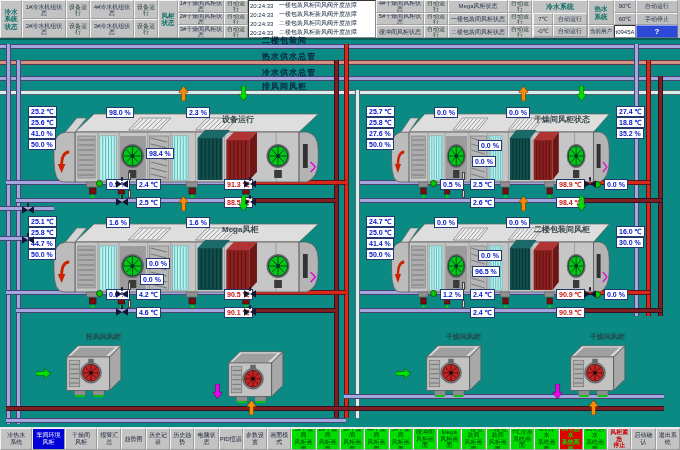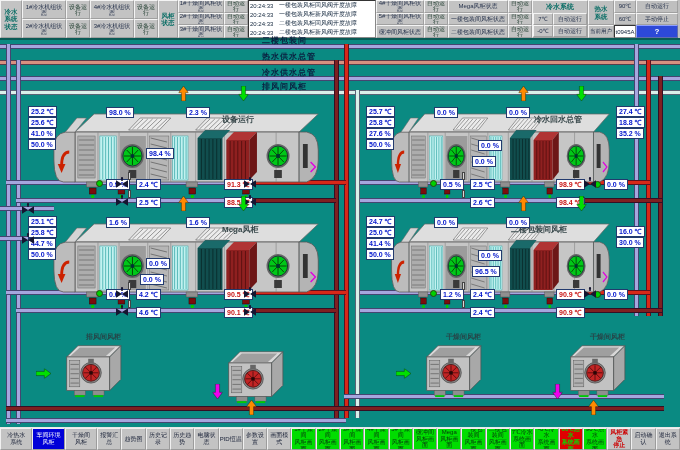--- a/index.html
+++ b/index.html
@@ -296,23 +296,23 @@
       <use href="#ahu"></use>
     </svg>
   <svg class="unit" style="left:52px;top:212px;width:272px;height:96px" viewBox="0 0 284 96" preserveAspectRatio="none">
       <use href="#ahu"></use>
     </svg>
   <svg class="unit" style="left:390px;top:212px;width:224px;height:96px" viewBox="0 0 284 96" preserveAspectRatio="none">
       <use href="#ahu"></use>
     </svg>
 
   <span class="unit-name" style="left:222px;top:114px">设备运行</span>
-  <span class="unit-name" style="left:534px;top:114px">冷水回水总管</span>
+  <span class="unit-name" style="left:534px;top:114px">干燥间风柜状态</span>
   <span class="unit-name" style="left:222px;top:224px">Mega风柜</span>
-  <span class="unit-name" style="left:511px;top:224px">二楼包装间风柜</span>
+  <span class="unit-name" style="left:534px;top:224px">二楼包装间风柜</span>
 
   <span class="vlabel" style="left:28px;top:106px">25.2 ℃</span>
   <span class="vlabel" style="left:28px;top:117px">25.6 ℃</span>
   <span class="vlabel" style="left:28px;top:128px">41.0 %</span>
   <span class="vlabel" style="left:28px;top:139px">50.0 %</span>
   <span class="vlabel" style="left:106px;top:107px">98.0 %</span>
   <span class="vlabel" style="left:186px;top:107px">2.3 %</span>
   <span class="vlabel" style="left:146px;top:148px">98.4 %</span>
 
   <span class="vlabel" style="left:106px;top:179px">0.9 %</span>

